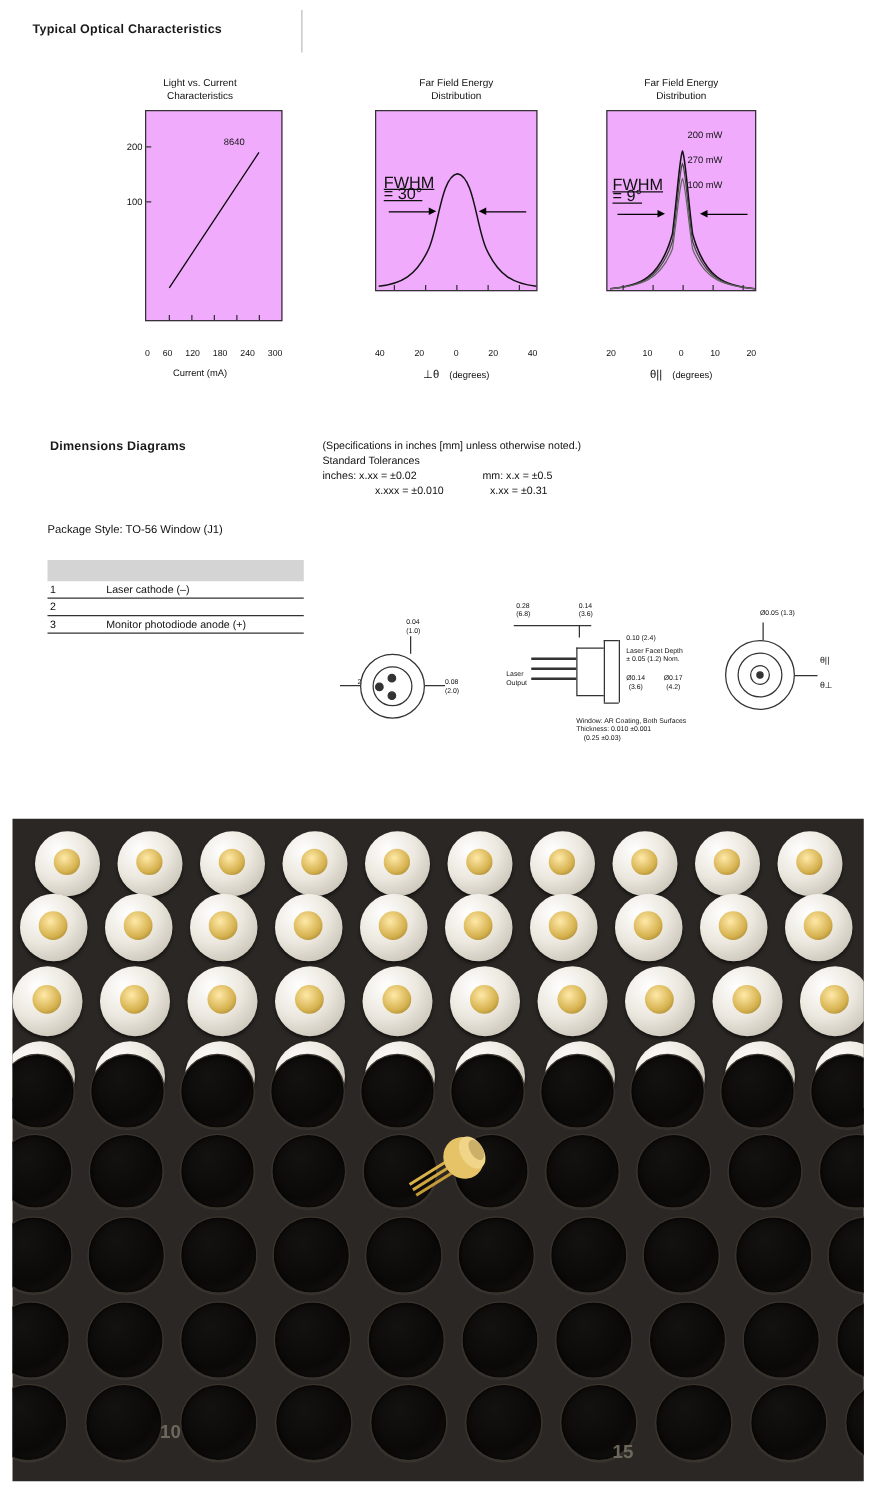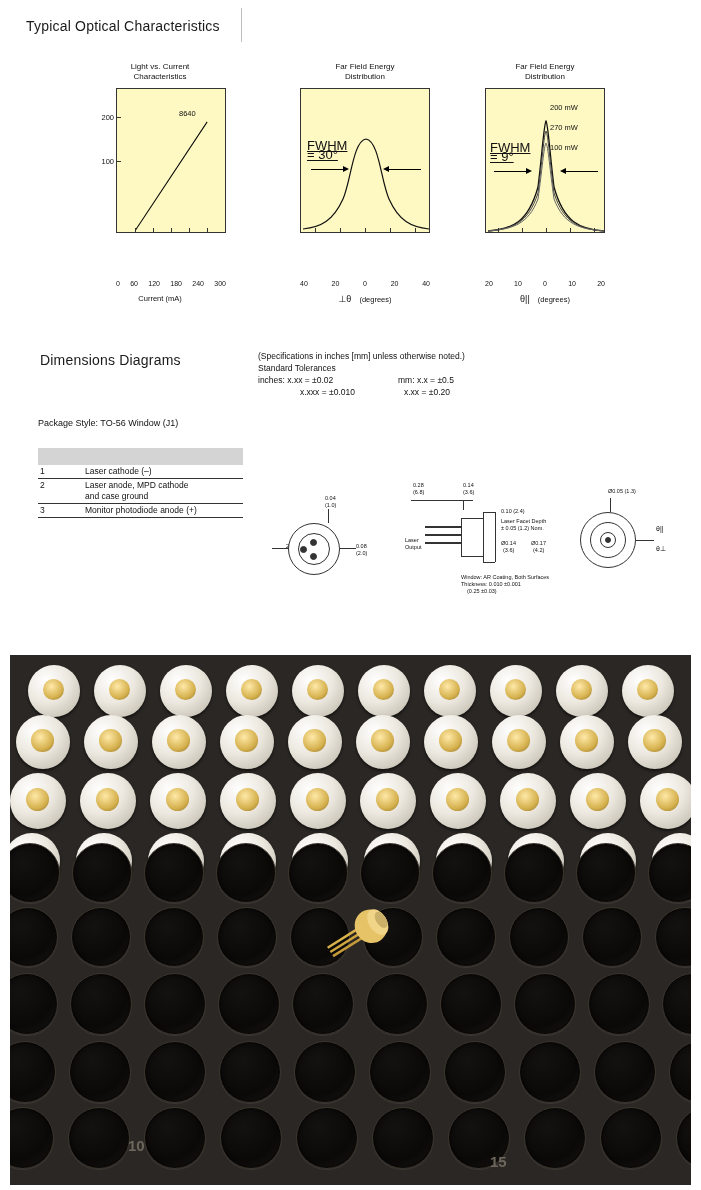--- a/index.html
+++ b/index.html
@@ -12,22 +12,22 @@
     color: #111111;
     position: relative;
     overflow: hidden;
   }
 
   
   .sheet { position: relative; width: 701px; height: 650px; }
 
   .sec-title {
     position: absolute;
-    font-size: 14px;
-    font-weight: normal;
+    font-size: 10px;
+    font-weight: bold;
     color: #1a1a1a;
     letter-spacing: .2px;
     text-align: right;
   }
   #title-optical { left: 26px; top: 18px; }
   .title-rule {
     position: absolute;
     left: 241px; top: 8px;
     width: 1px; height: 34px;
     background: #bdbdbd;
@@ -36,42 +36,42 @@
   .chart-block { position: absolute; }
   .chart-caption {
     font-size: 8px;
     text-align: center;
     line-height: 10px;
     color: #111;
     width: 100%;
   }
   .plot-box {
     border: 1px solid #333;
-    background: #fef9c3;
+    background: #f0abfc;
     position: relative;
   }
   .tick-row {
     position: absolute;
     display: flex;
     font-size: 7px;
     color: #111;
   }
   .tick-row span { text-align: center; }
 
   .xtitle {
     position: absolute;
     font-size: 7.5px;
     text-align: center;
     width: 100%;
     color: #111;
   }
 
   
   #chart1 { left: 90px; top: 62px; width: 140px; }
-  #chart1 .plot-box { width: 110px; height: 145px; margin-left: 26px; }
+  #chart1 .plot-box { width: 110px; height: 169px; margin-left: 26px; }
   #chart1 .yl { position: absolute; font-size: 7.5px; right: 100%; padding-right: 3px; }
 
   .line-lc {
     position: absolute;
     background: #000;
     height: 1.2px;
     transform-origin: 0 0;
   }
   .tick-mark { position:absolute; background:#333; }
 
@@ -106,21 +106,21 @@
   
   #title-dims { left: 40px; top: 352px; }
 
   .spec-note {
     position: absolute;
     left: 258px; top: 350px;
     font-size: 8.5px;
     line-height: 12px;
     color: #111;
   }
-  .spec-note .col2 { display: inline-block; width: 140px; }
+  .spec-note .col2 { display: inline-block; width: 128px; }
 
   #pkg-style {
     position: absolute;
     left: 38px; top: 418px;
     font-size: 9px;
     color: #111;
   }
 
   .pinout-table { position: absolute; left: 38px; top: 448px; width: 205px; }
   .pinout-head {
@@ -323,36 +323,34 @@
 
   <div class="sec-title" id="title-dims">Dimensions Diagrams</div>
 
   <div class="spec-note">
     <div>(Specifications in inches [mm] unless otherwise noted.)</div>
     <div>Standard Tolerances</div>
     <div>
       <span class="col2">inches:   x.xx =  ±0.02</span><span>mm:  x.x =  ±0.5</span>
     </div>
     <div>
-      <span class="col2" style="padding-left:42px">x.xxx =  ±0.010</span><span style="padding-left:6px">x.xx =  ±0.20</span>
+      <span class="col2" style="padding-left:42px">x.xxx =  ±0.010</span><span style="padding-left:6px">x.xx =  ±0.31</span>
     </div>
   </div>
 
   <div id="pkg-style">Package Style: TO-56 Window (J1)</div>
 
   <div class="pinout-table">
     <div class="grey-band"></div>
     <div class="pin-row rule-under">
       <span class="c1">1</span>
       <span class="c2">Laser cathode (–)</span>
     </div>
     <div class="pin-row rule-under">
       <span class="c1">2</span>
-      <span class="c2" style="white-space:pre-line">Laser anode, MPD cathode
-and case ground</span>
     </div>
     <div class="pin-row rule-under">
       <span class="c1">3</span>
       <span class="c2">Monitor photodiode anode (+)</span>
     </div>
   </div>
 
   <div class="mech" id="mech-front" style="left:270px;top:495px;width:120px;height:95px">
     <div class="mdim" style="left:55px;top:0;white-space:pre-line">0.04
 (1.0)</div>

